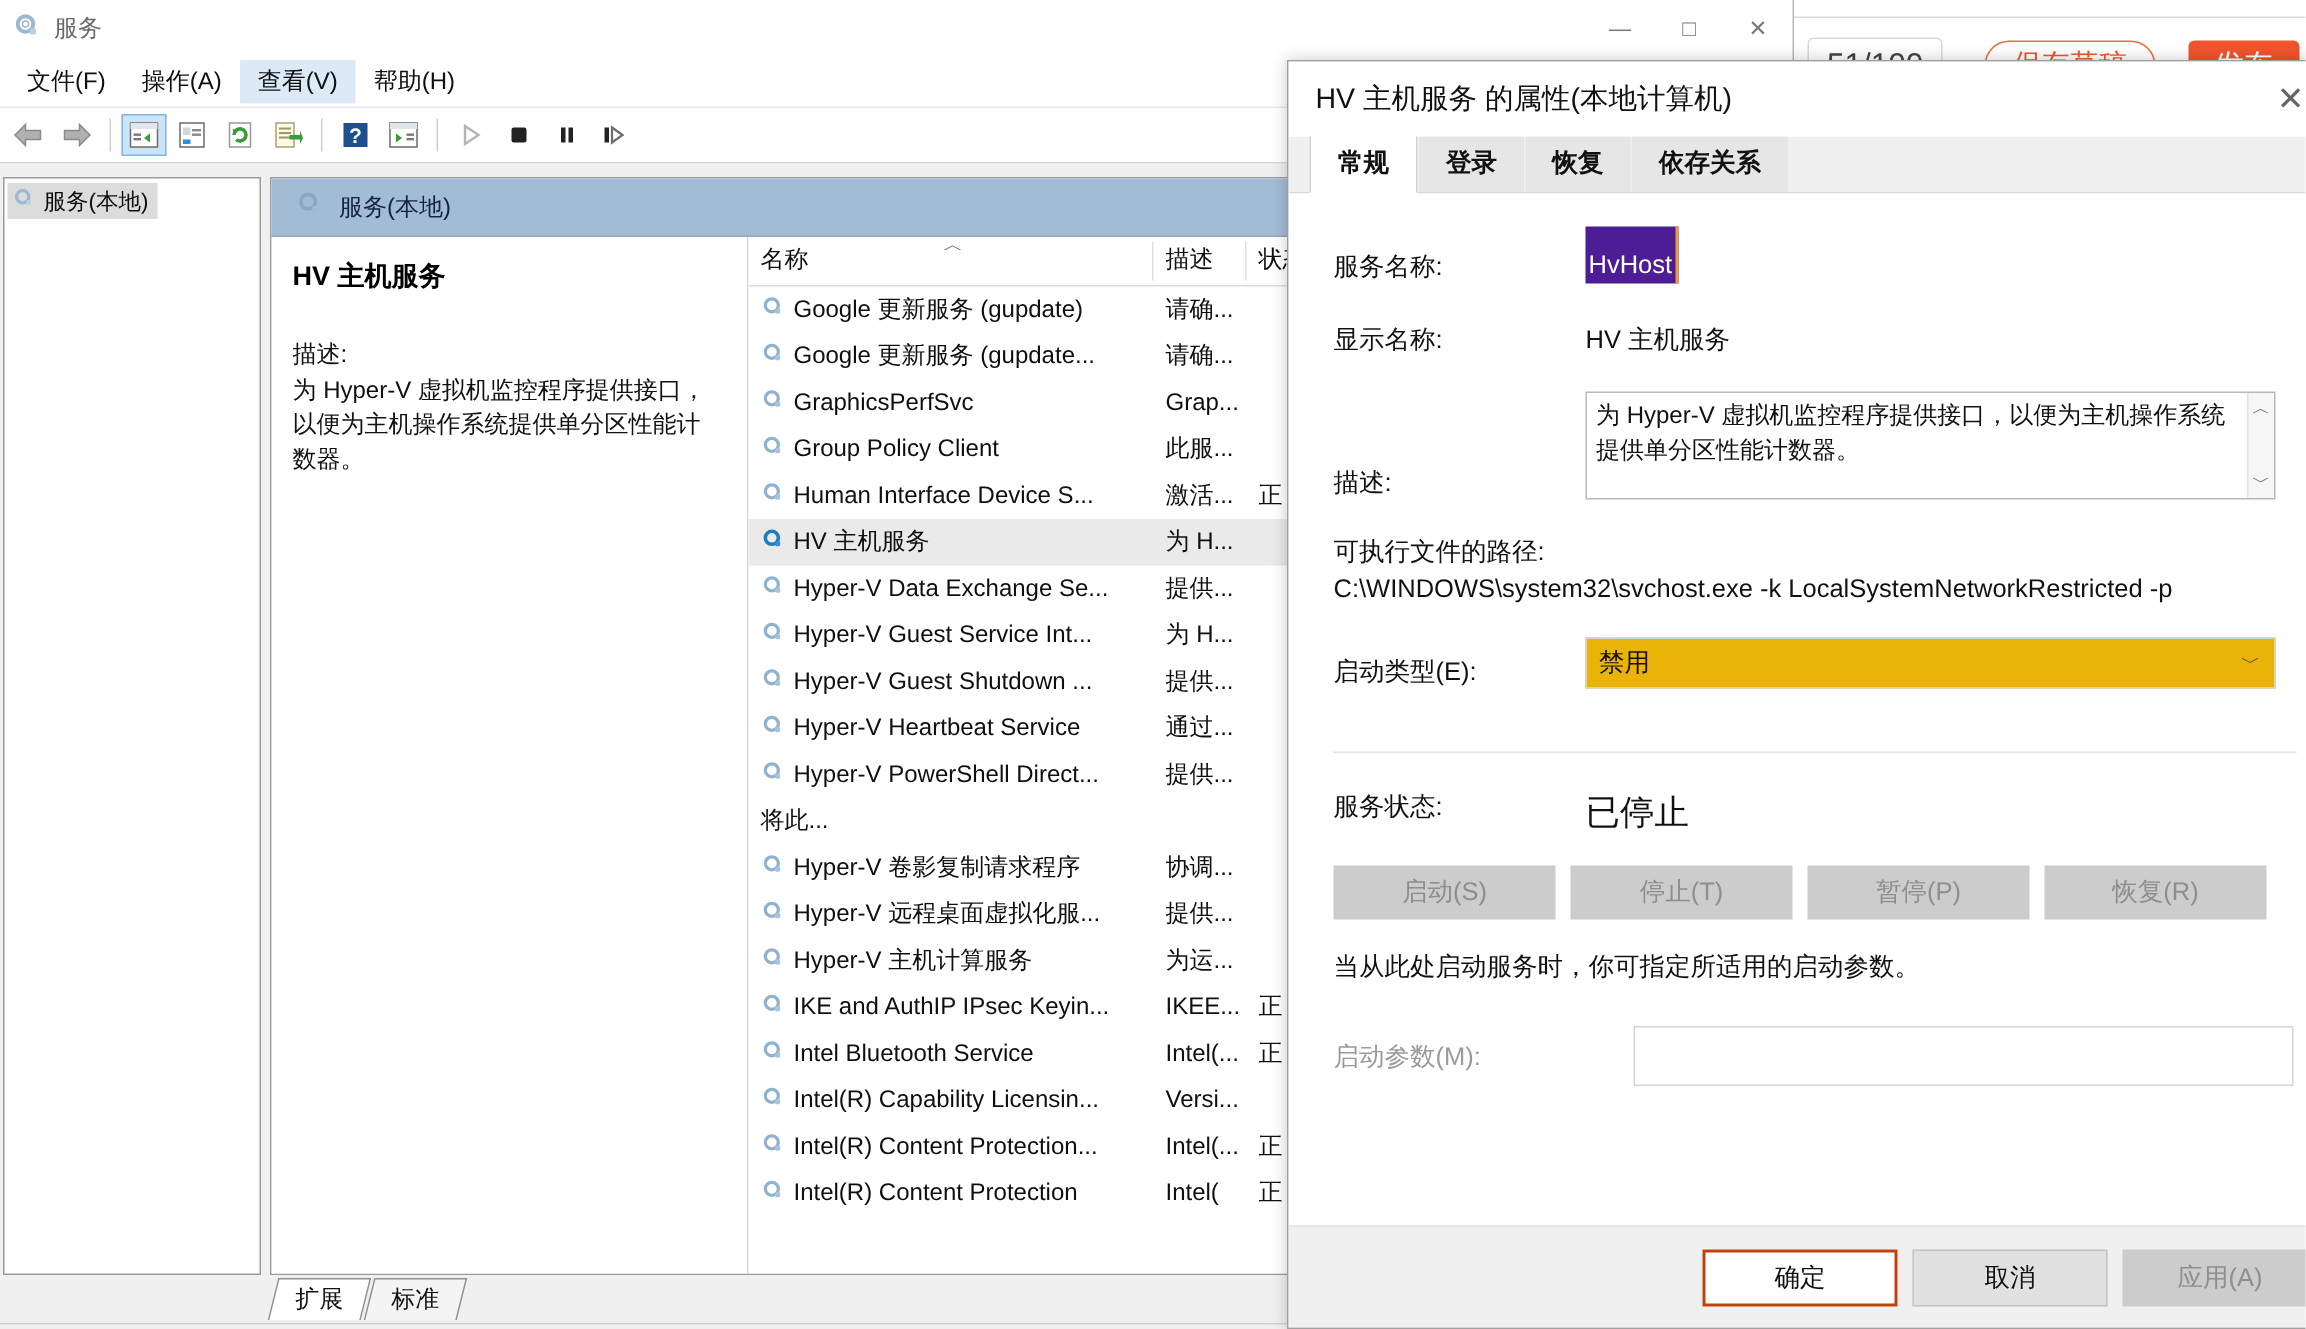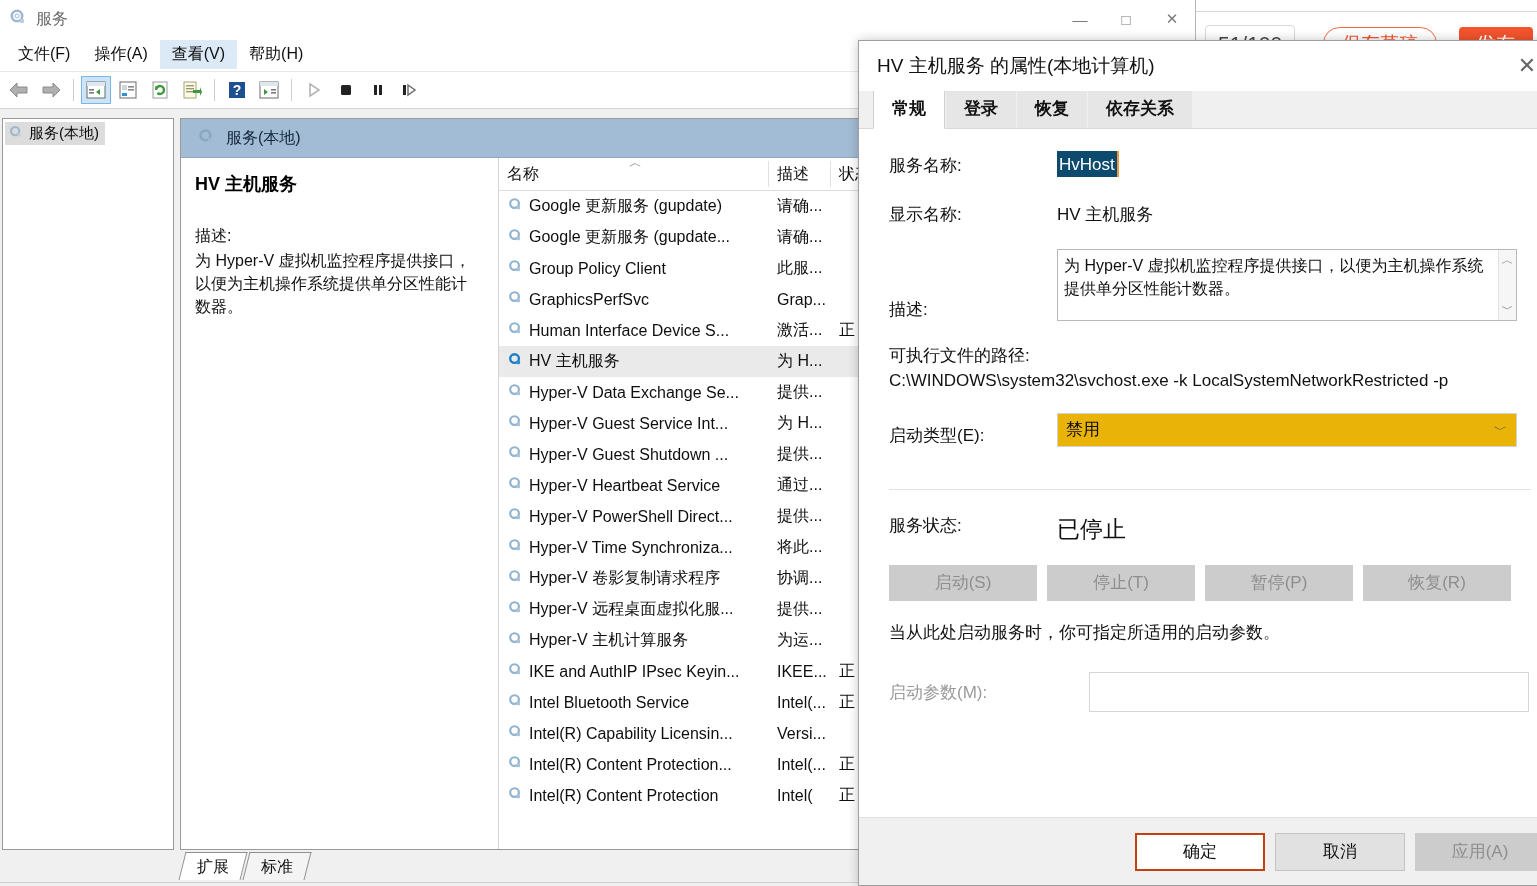--- a/index.html
+++ b/index.html
@@ -351,23 +351,23 @@
     left: 0; top: 88px; right: 0; bottom: 68px;
     background: #ffffff;
     padding: 22px 26px 0 30px;
     box-sizing: border-box;
     overflow: hidden;
   }
   .fld-row { display: flex; align-items: flex-end; margin-bottom: 23px; }
   .fld-lbl { width: 168px; font-size: 17px; color: #111; padding-top: 3px; }
   .fld-val { font-size: 17px; color: #111; padding-top: 3px; }
   .fld-val.sel {
-    background: #0c4a6e;
+    background: #4c1d95;
     color: #ffffff;
-    padding: 4px 2px 2px 2px;
+    padding: 16px 2px 2px 2px;
     border-right: 2px solid #f09a3e;
   }
   .desc-box {
     position: relative;
     width: 460px; height: 72px;
     border: 1px solid #b9b9b9;
     background: #ffffff;
     font-size: 16px;
     color: #111;
     line-height: 1.42;
@@ -643,34 +643,34 @@
                   </div>
                   <div class="cell c-desc">请确...</div>
                   <div class="cell c-status"></div>
                 </div>
                 <div class="grid-row">
                   <div class="cell c-name">
                     <span><svg width="17" height="17" viewBox="0 0 18 18">
                         <circle cx="8" cy="8" r="4.6" fill="none" stroke="#8fb3cf" stroke-width="2.3"></circle>
                         <rect x="10.3" y="10.3" width="3.6" height="3.6" rx="1" fill="#a8c3da"></rect>
                       </svg></span>
+                    <span>GraphicsPerfSvc</span>
+                  </div>
+                  <div class="cell c-desc">Grap...</div>
+                  <div class="cell c-status"></div>
+                </div>
+                <div class="grid-row">
+                  <div class="cell c-name">
+                    <span><svg width="17" height="17" viewBox="0 0 18 18">
+                        <circle cx="8" cy="8" r="4.6" fill="none" stroke="#8fb3cf" stroke-width="2.3"></circle>
+                        <rect x="10.3" y="10.3" width="3.6" height="3.6" rx="1" fill="#a8c3da"></rect>
+                      </svg></span>
                     <span>Group Policy Client</span>
                   </div>
                   <div class="cell c-desc">此服...</div>
-                  <div class="cell c-status"></div>
-                </div>
-                <div class="grid-row">
-                  <div class="cell c-name">
-                    <span><svg width="17" height="17" viewBox="0 0 18 18">
-                        <circle cx="8" cy="8" r="4.6" fill="none" stroke="#8fb3cf" stroke-width="2.3"></circle>
-                        <rect x="10.3" y="10.3" width="3.6" height="3.6" rx="1" fill="#a8c3da"></rect>
-                      </svg></span>
-                    <span>GraphicsPerfSvc</span>
-                  </div>
-                  <div class="cell c-desc">Grap...</div>
                   <div class="cell c-status"></div>
                 </div>
                 <div class="grid-row">
                   <div class="cell c-name">
                     <span><svg width="17" height="17" viewBox="0 0 18 18">
                         <circle cx="8" cy="8" r="4.6" fill="none" stroke="#8fb3cf" stroke-width="2.3"></circle>
                         <rect x="10.3" y="10.3" width="3.6" height="3.6" rx="1" fill="#a8c3da"></rect>
                       </svg></span>
                     <span>Human Interface Device S...</span>
                   </div>
@@ -737,27 +737,20 @@
                     <span><svg width="17" height="17" viewBox="0 0 18 18">
                         <circle cx="8" cy="8" r="4.6" fill="none" stroke="#8fb3cf" stroke-width="2.3"></circle>
                         <rect x="10.3" y="10.3" width="3.6" height="3.6" rx="1" fill="#a8c3da"></rect>
                       </svg></span>
                     <span>Hyper-V PowerShell Direct...</span>
                   </div>
                   <div class="cell c-desc">提供...</div>
                   <div class="cell c-status"></div>
                 </div>
                 <div class="grid-row">
-                  <div class="cell c-name">
-                    <span><svg width="17" height="17" viewBox="0 0 18 18">
-                        <circle cx="8" cy="8" r="4.6" fill="none" stroke="#8fb3cf" stroke-width="2.3"></circle>
-                        <rect x="10.3" y="10.3" width="3.6" height="3.6" rx="1" fill="#a8c3da"></rect>
-                      </svg></span>
-                    <span>Hyper-V Time Synchroniza...</span>
-                  </div>
                   <div class="cell c-desc">将此...</div>
                   <div class="cell c-status"></div>
                 </div>
                 <div class="grid-row">
                   <div class="cell c-name">
                     <span><svg width="17" height="17" viewBox="0 0 18 18">
                         <circle cx="8" cy="8" r="4.6" fill="none" stroke="#8fb3cf" stroke-width="2.3"></circle>
                         <rect x="10.3" y="10.3" width="3.6" height="3.6" rx="1" fill="#a8c3da"></rect>
                       </svg></span>
                     <span>Hyper-V 卷影复制请求程序</span>

